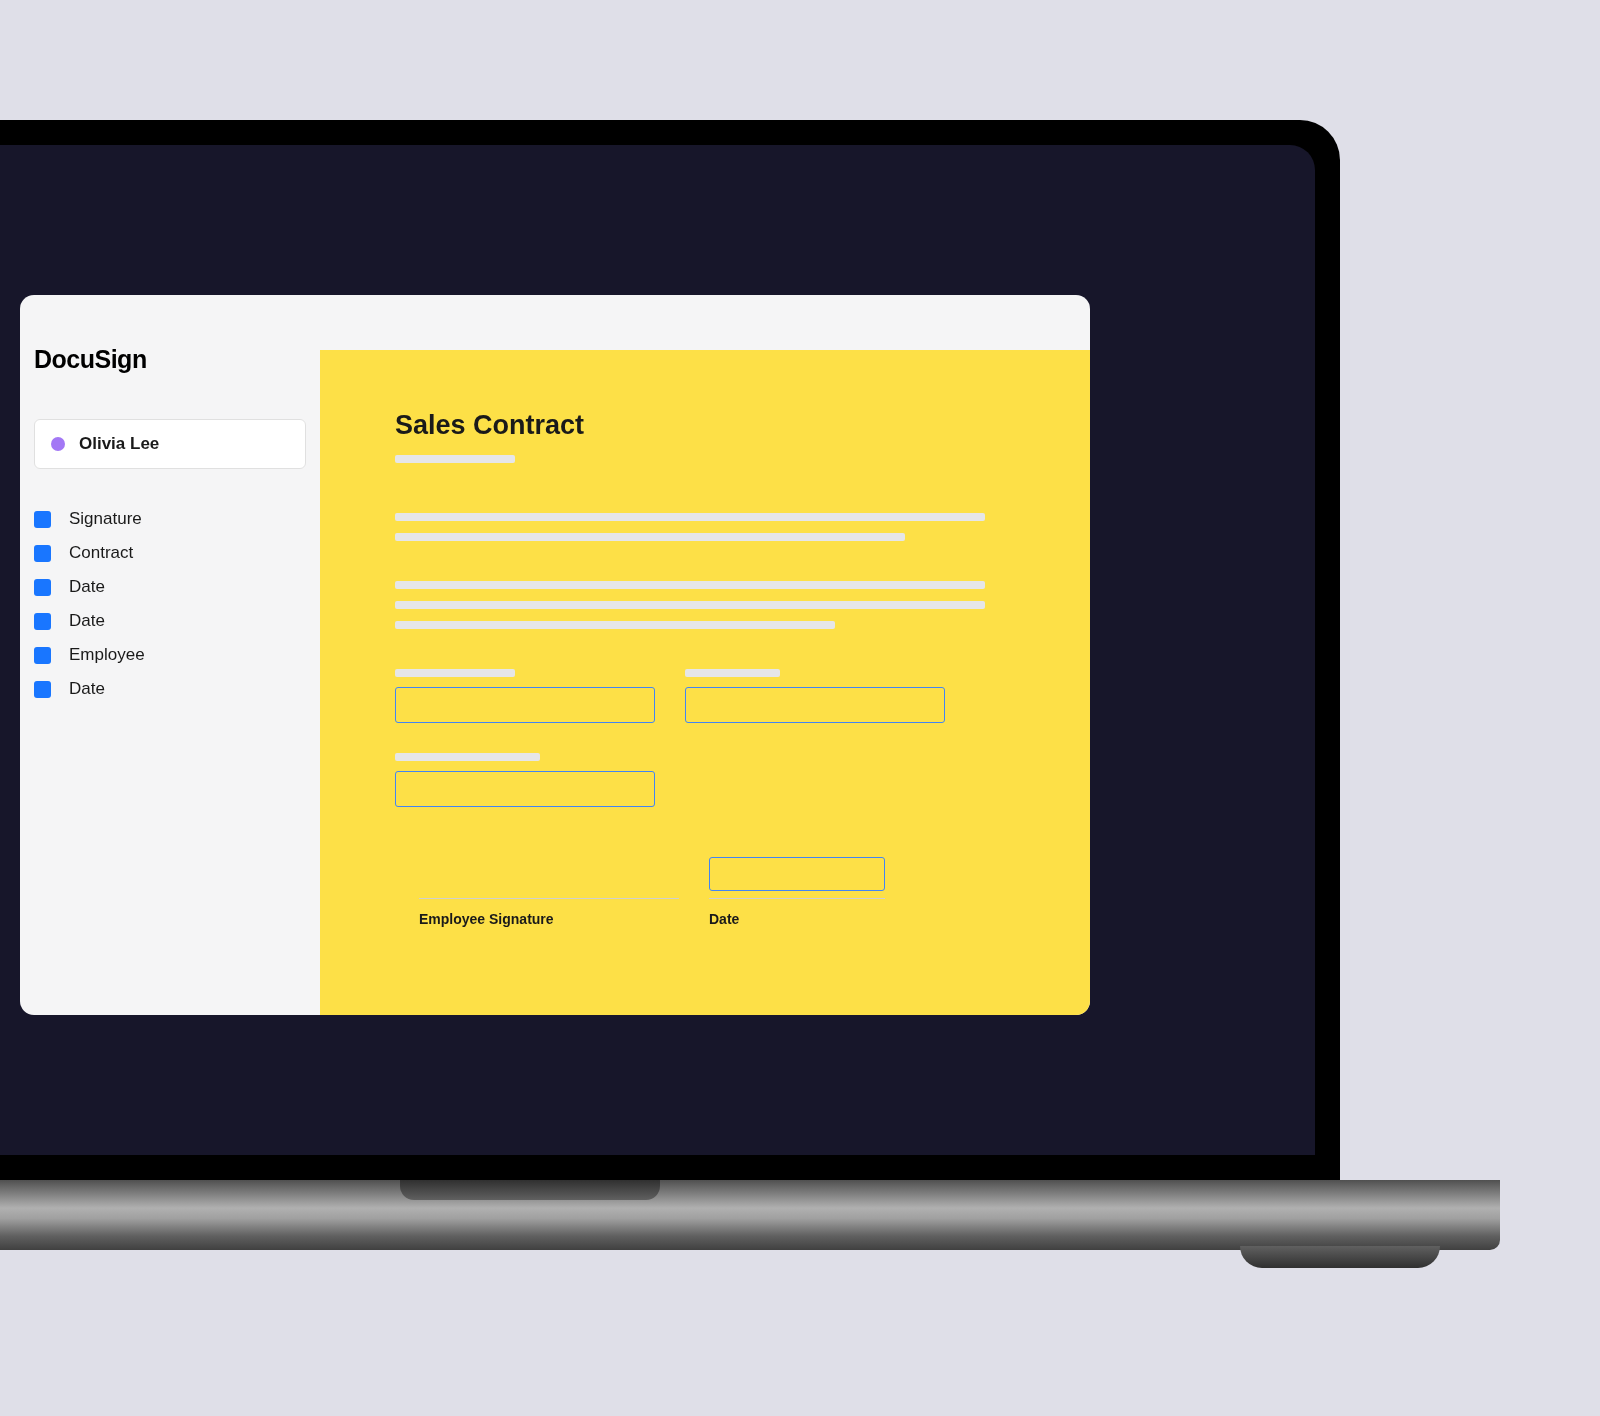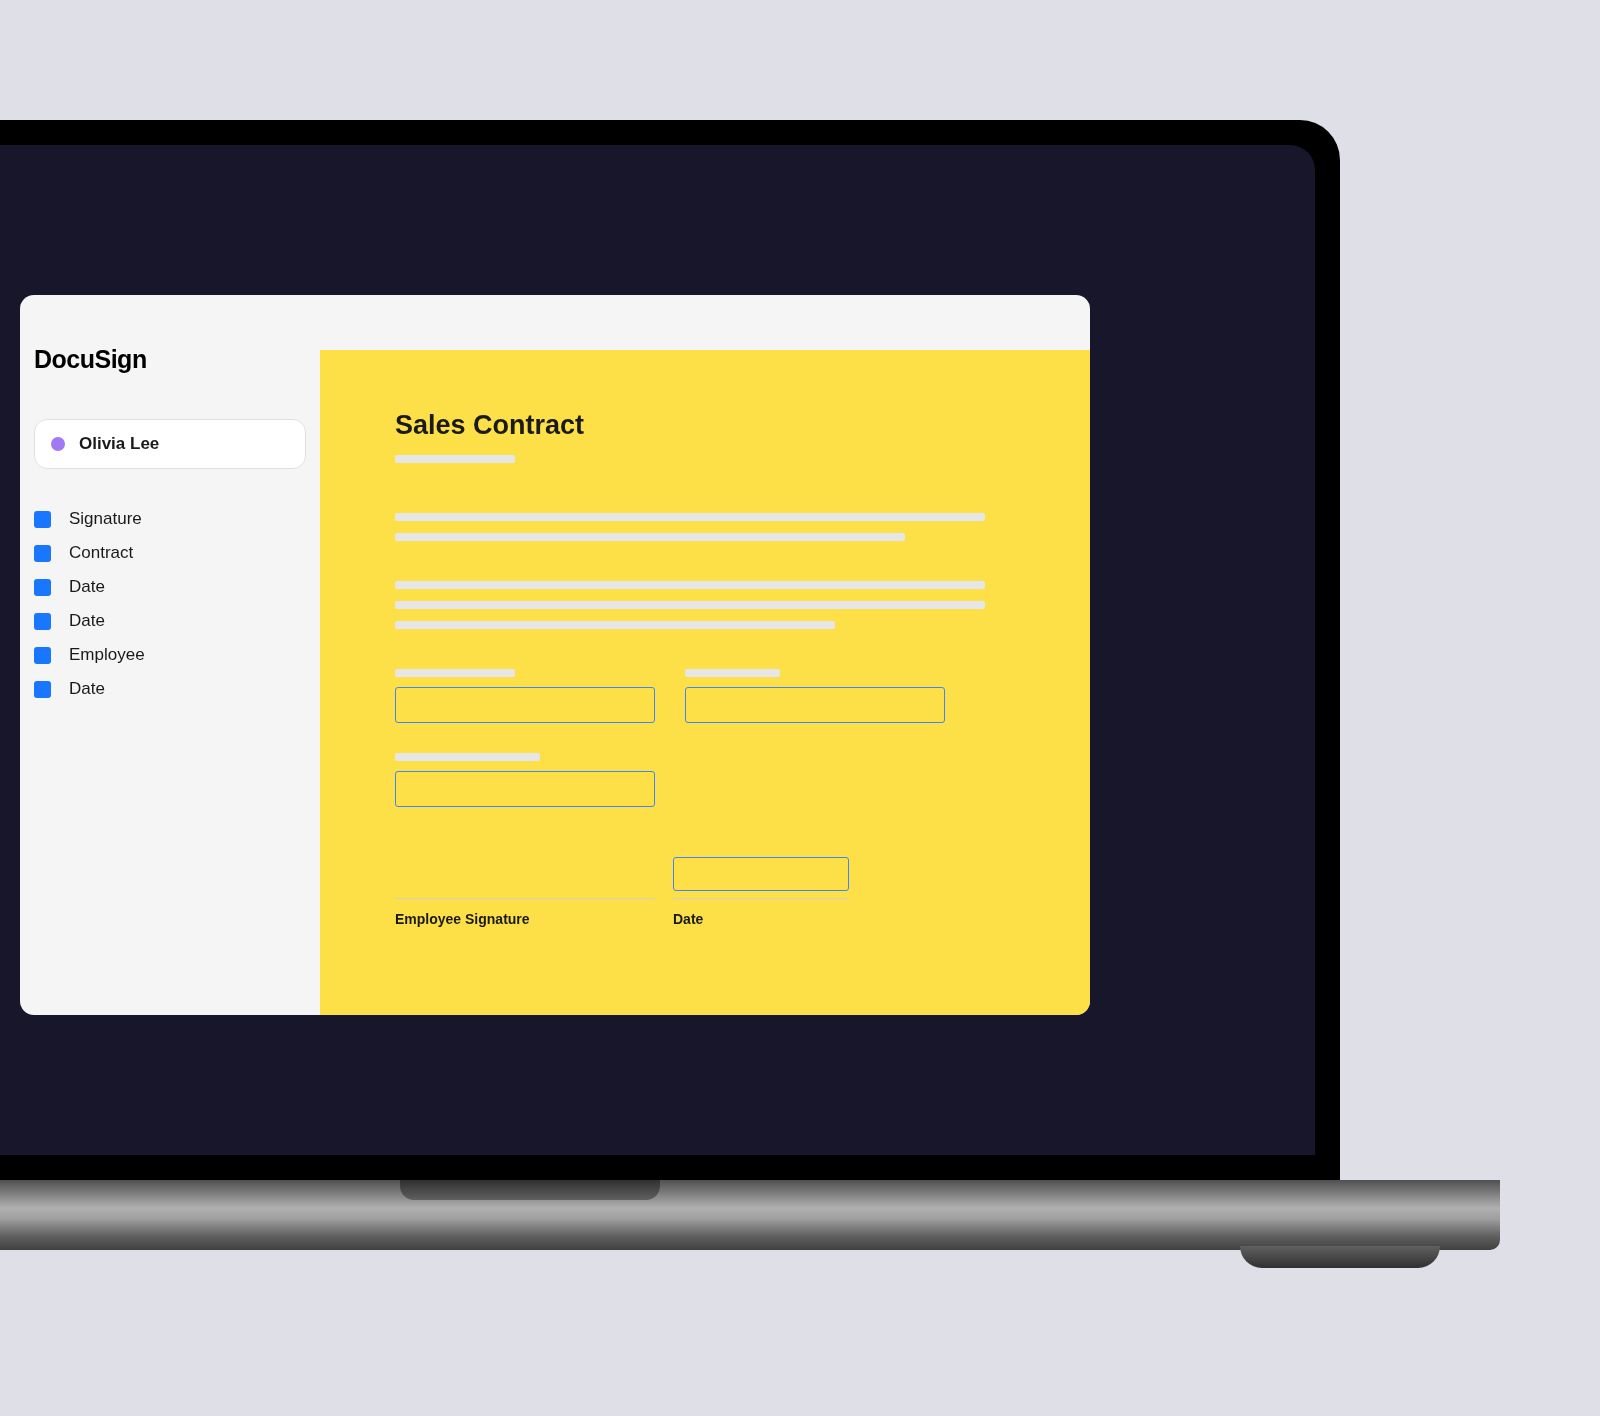--- a/index.html
+++ b/index.html
@@ -94,21 +94,21 @@
       font-size: 25px;
       font-weight: 700;
       color: #000;
       margin-bottom: 45px;
       letter-spacing: -0.5px;
     }
     
     .recipient-card {
       background: #fff;
       border: 1px solid #e0e0e0;
-      border-radius: 13px;
+      border-radius: 6px;
       padding: 14px 16px;
       display: flex;
       align-items: center;
       gap: 14px;
       margin-bottom: 40px;
     }
     
     .recipient-dot {
       width: 14px;
       height: 14px;
@@ -227,22 +227,23 @@
       width: 260px;
     }
     
     .input-date {
       width: 176px;
       height: 34px;
     }
     
     .sig-row {
       display: flex;
-      gap: 18px;
+      gap: 30px;
       margin-top: 50px;
+      margin-left: 24px;
     }
     
     .sig-col {
       display: flex;
       flex-direction: column;
     }
     
     .sig-line {
       width: 260px;
       height: 42px;

